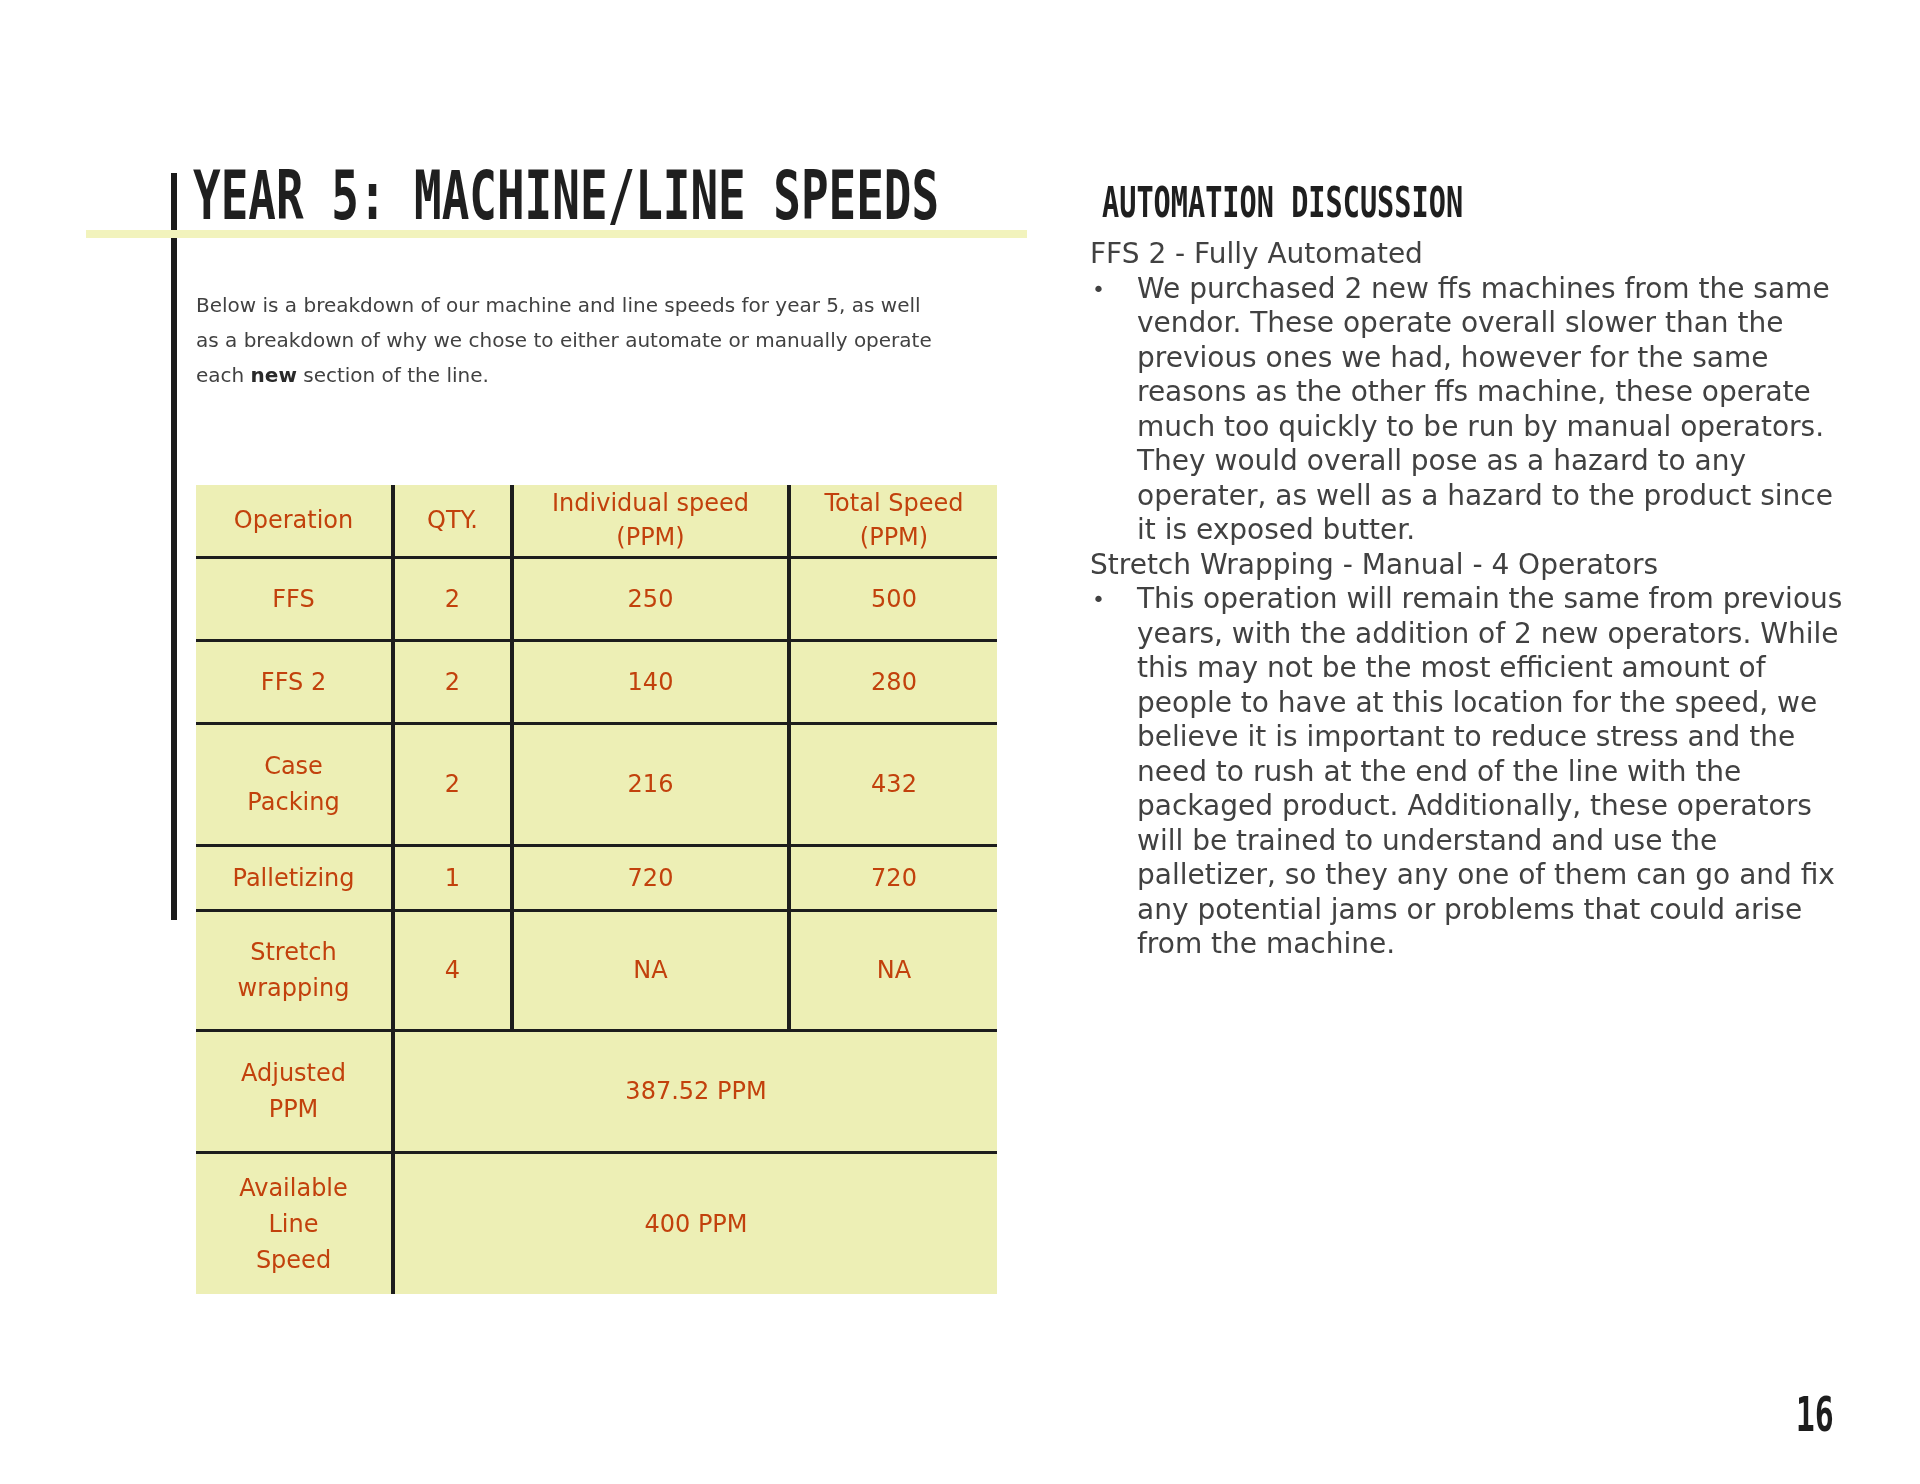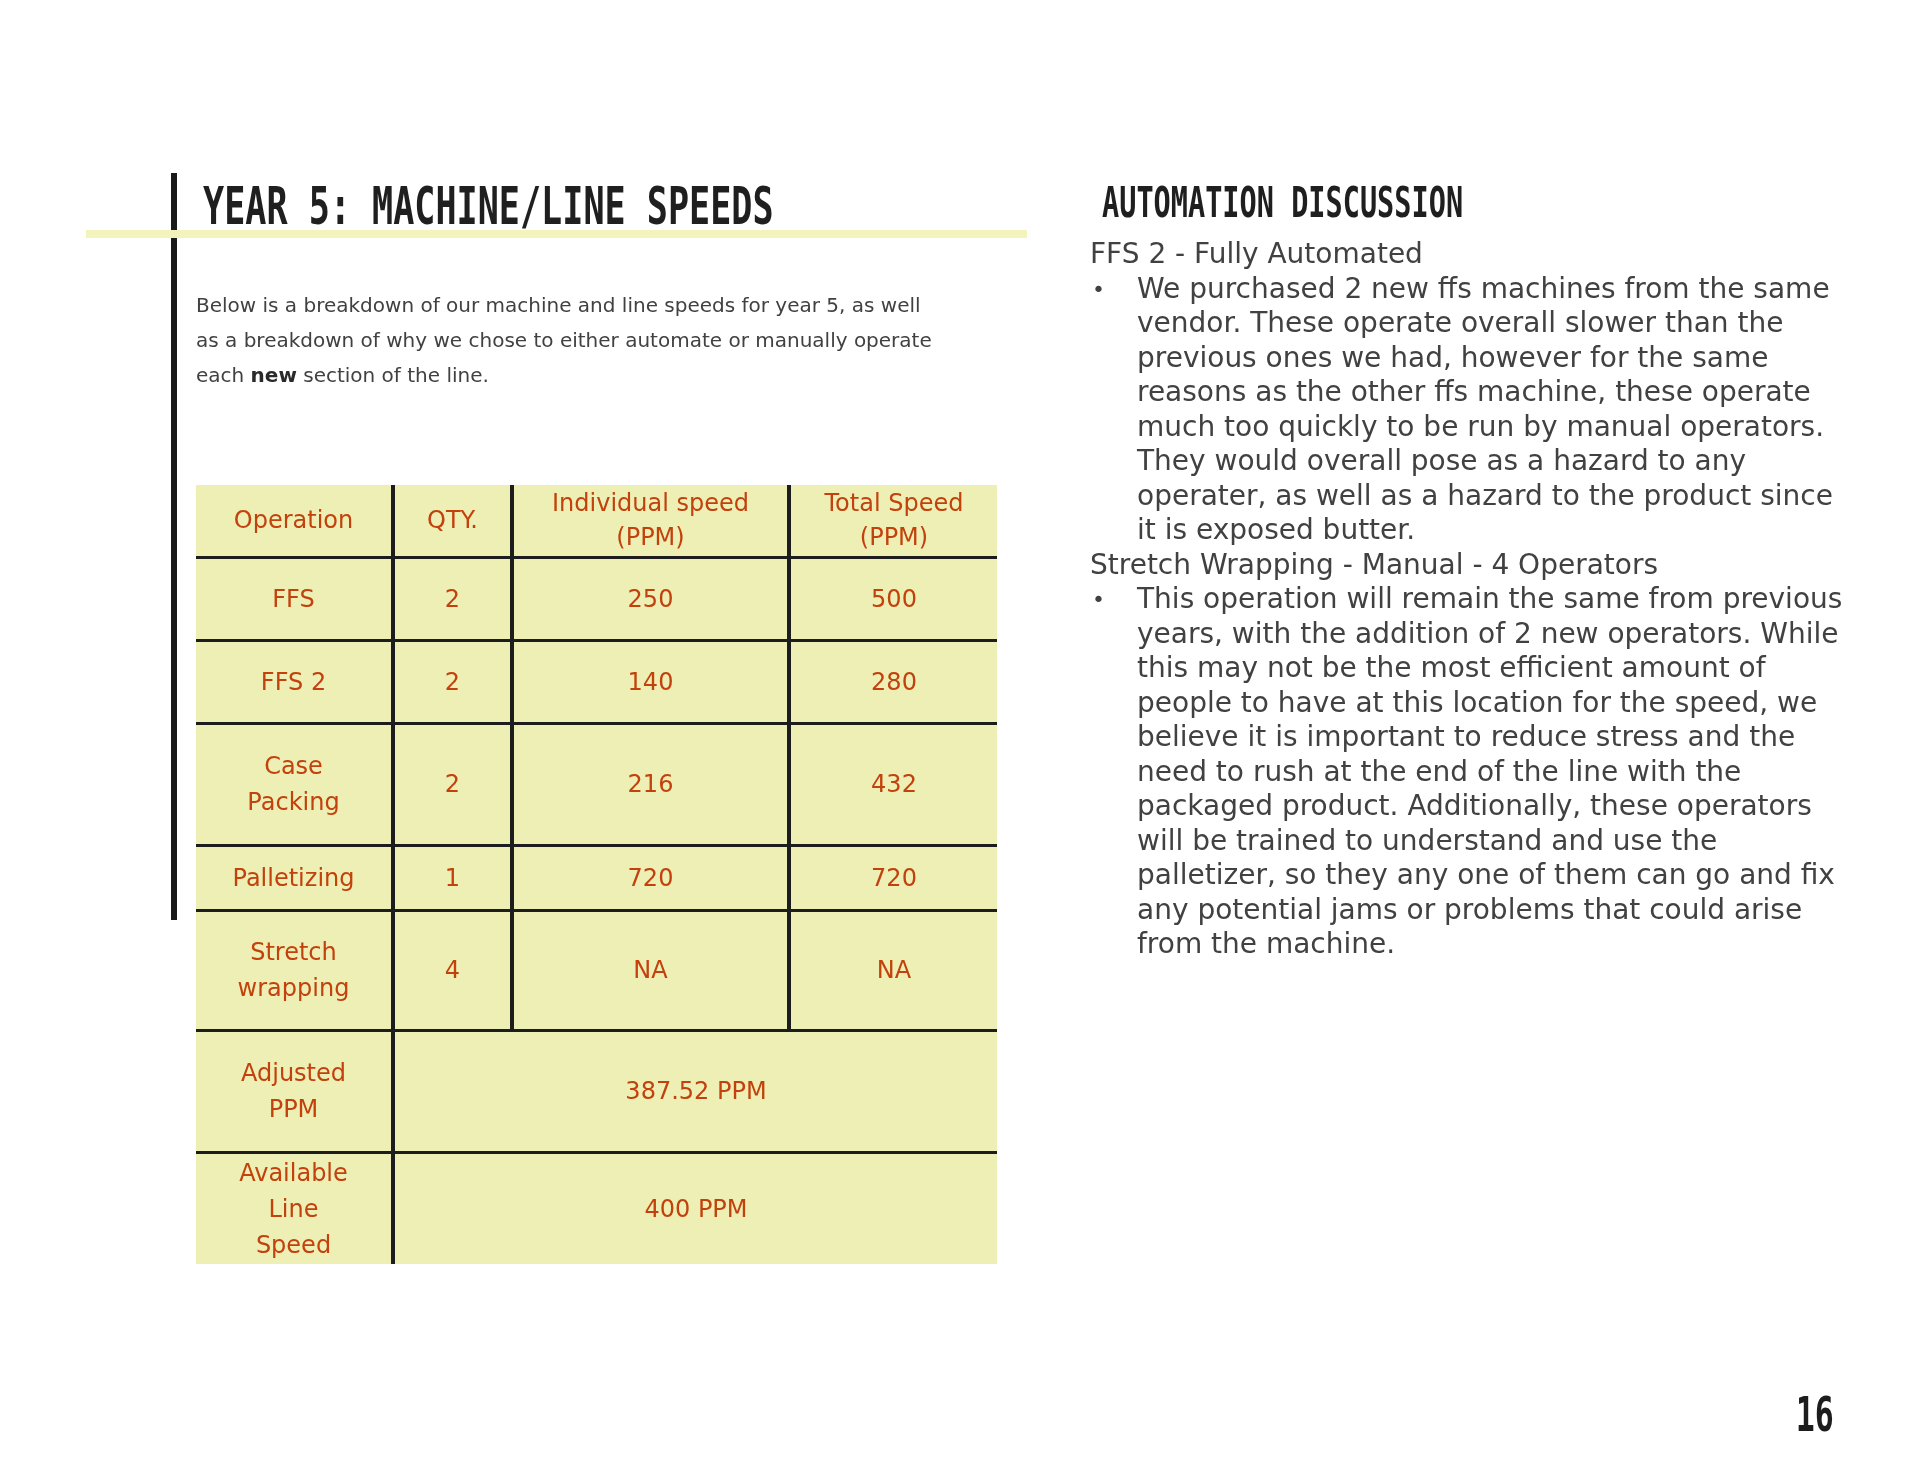--- a/index.html
+++ b/index.html
@@ -5,23 +5,23 @@
   html,body{margin:0;padding:0;}
   body{
     width:1920px;height:1484px;position:relative;background:#ffffff;overflow:hidden;
     font-family:"DejaVu Sans","Liberation Sans",sans-serif;
   }
   
   .accent-bar{
     position:absolute;left:171px;top:173px;width:6px;height:747px;background:#1a1a1a;
   }
   .page-title{
-    position:absolute;left:193px;top:164px;margin:10px;
+    position:absolute;left:193px;top:164px;margin:0;
     font-family:"DejaVu Sans Mono","Liberation Mono",monospace;
-    font-weight:bold;font-size:52px;line-height:64px;color:#1f1f1f;white-space:nowrap;
+    font-weight:bold;font-size:68px;line-height:64px;color:#1f1f1f;white-space:nowrap;
   }
   .page-title .squeeze{display:inline-block;transform:scaleX(0.675);transform-origin:0 50%;}
   .title-underline{
     position:absolute;left:86px;top:230px;width:941px;height:8px;background:#f2f3bd;
   }
   .intro{
     position:absolute;left:196px;top:288px;width:745px;margin:0;
     font-size:20px;line-height:35px;color:#414141;
   }
   .intro b{color:#2a2a2a;}
@@ -35,21 +35,21 @@
     text-align:center;vertical-align:middle;padding:0;font-weight:normal;
   }
   tr.h-header{height:72px;}
   tr.h-ffs{height:83px;}
   tr.h-ffs2{height:83px;}
   tr.h-cartoning{height:75px;}
   tr.h-casepacking{height:122px;}
   tr.h-palletizing{height:65px;}
   tr.h-stretch{height:120px;}
   tr.h-adjusted{height:122px;}
-  tr.h-available{height:112px;margin-top:23px;}
+  tr.h-available{height:142px;margin-top:23px;}
   tr.hline > th, tr.hline > td{border-bottom:3px solid #1d1d1d;}
   .v-r{border-right:4px solid #1d1d1d;}
   table.speeds th{line-height:34px;}
   table.speeds th span{display:block;}
   table.speeds td{line-height:36px;}
   .op-text{display:inline-block;max-width:132px;line-height:36px;}
   
   .discussion-heading{
     position:absolute;left:1090px;top:170px;margin:12px;
     font-family:"DejaVu Sans Mono","Liberation Mono",monospace;

